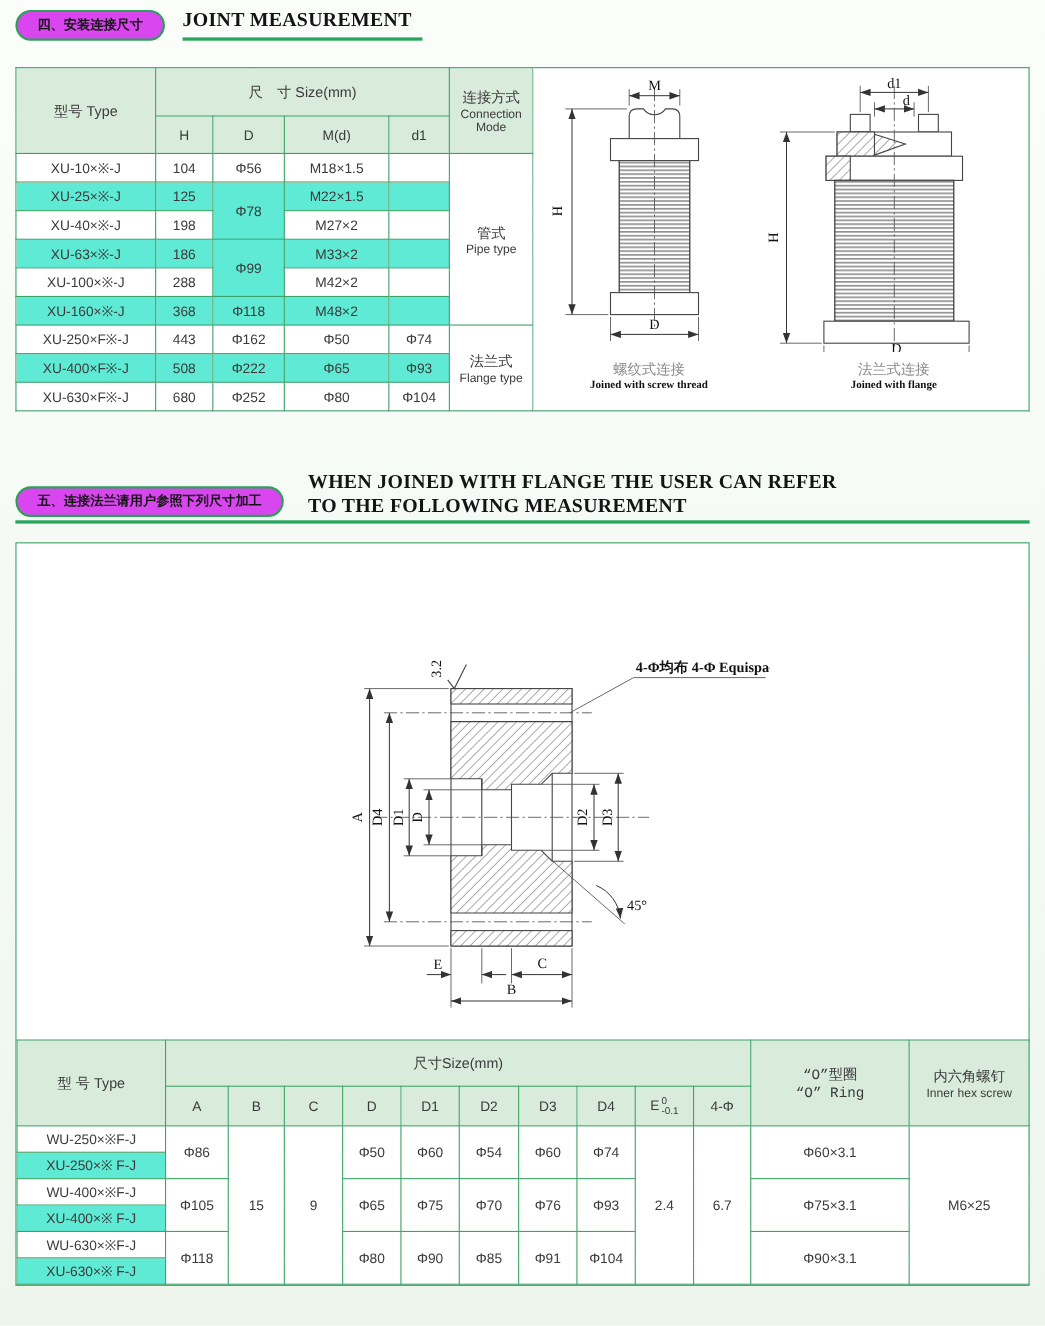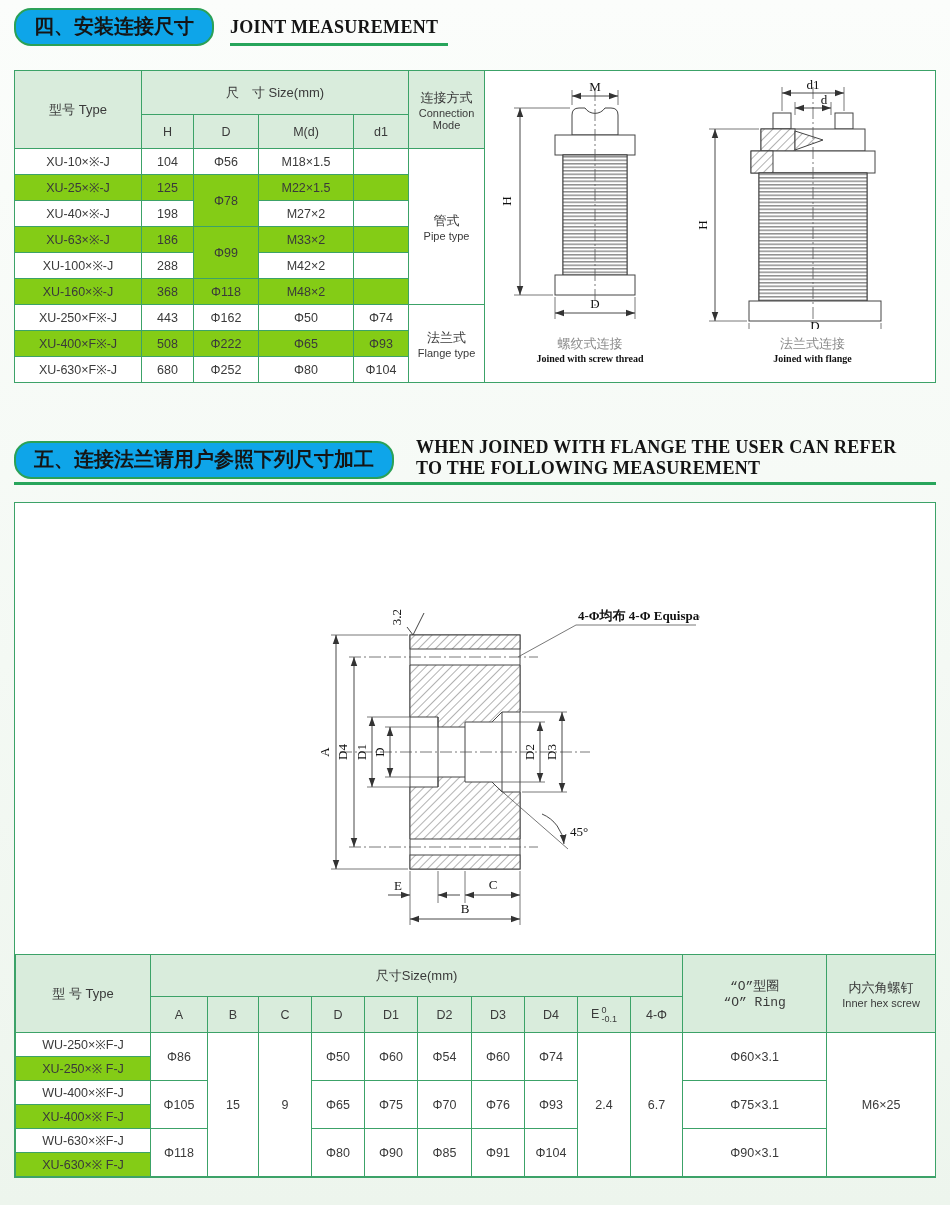--- a/index.html
+++ b/index.html
@@ -7,41 +7,41 @@
   body {
     background:linear-gradient(180deg,#fbfdfb 0%,#f4f9f4 55%,#edf5ed 100%);
     font-family:"Liberation Sans",sans-serif; color:#333;
     position:relative; overflow:hidden;
   }
   .page { position:absolute; inset:0; }
 
   
   .sec-hd { display:flex; align-items:flex-end; margin:8px 14px 0 14px; }
   .pill {
-    border:2px solid #2ba157; border-radius:17px; background:#0ea5e9;
-    padding:3px 18px 4px 18px; font-size:20px; font-weight:bold; color:#151515;
+    border:2px solid #2ba157; border-radius:17px; background:#d946ef;
+    padding:3px 18px 4px 18px; font-size:12px; font-weight:bold; color:#151515;
     white-space:nowrap;
   }
   .serif-title {
     font-family:"Liberation Serif",serif; font-weight:bold; font-size:18px;
     color:#141414; letter-spacing:.3px;
   }
   .sec4-title { margin-left:16px; padding:0 10px 5px 0; border-bottom:3px solid #27a55b; }
 
   .sec5 { margin:54px 14px 0 14px; }
   .sec5-row { display:flex; align-items:flex-end; }
   .sec5-eng { margin-left:22px; line-height:21px; }
   .sec5-uline { height:3px; background:#27a55b; margin-top:3px; }
 
   
   table { border-collapse:collapse; table-layout:fixed; background:#fff; }
   th,td { border:1px solid #3ca268; text-align:center; vertical-align:middle;
           font-size:12.5px; color:#3a3a3a; overflow:hidden; }
   th { background:#d9ecdc; font-weight:normal; }
-  tr.stripe td { background:#84cc16; }
+  tr.stripe td { background:#5eead4; }
   td.merge { background:#fff; }
   .zh { font-size:13px;font-family:Liberation Mono, monospace; } .en { font-size:11px; }
 
   .panel1 { display:flex; margin:24px 14px 0 14px; }
   .t1 { width:470px; }
   .t1 th.h1 { height:44px; font-size:13px; }
   .t1 tr.sub th { height:34px; }
   .t1 td { height:26px; }
 
   .draw-panel { flex:1; border:1px solid #3ca268; border-left:none; background:#fff;

